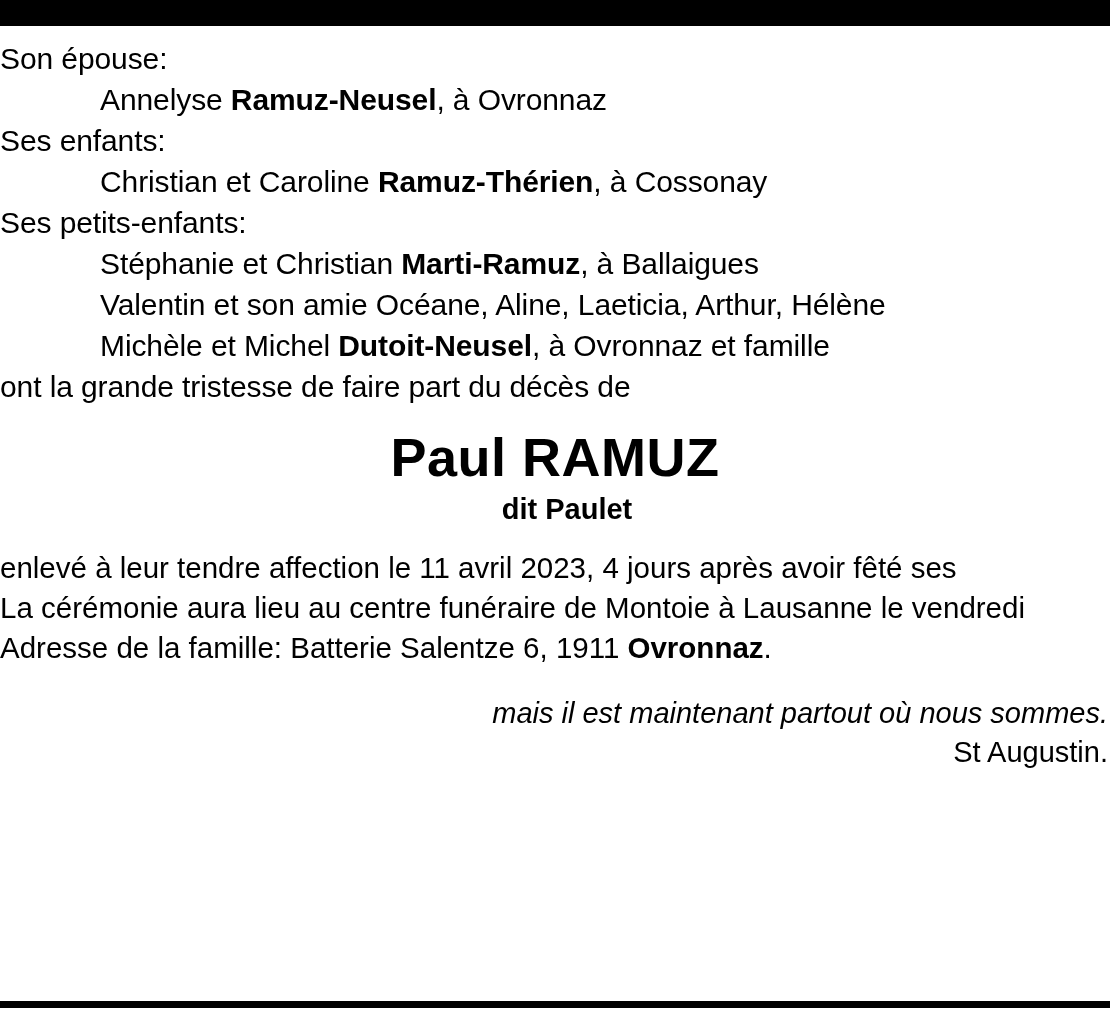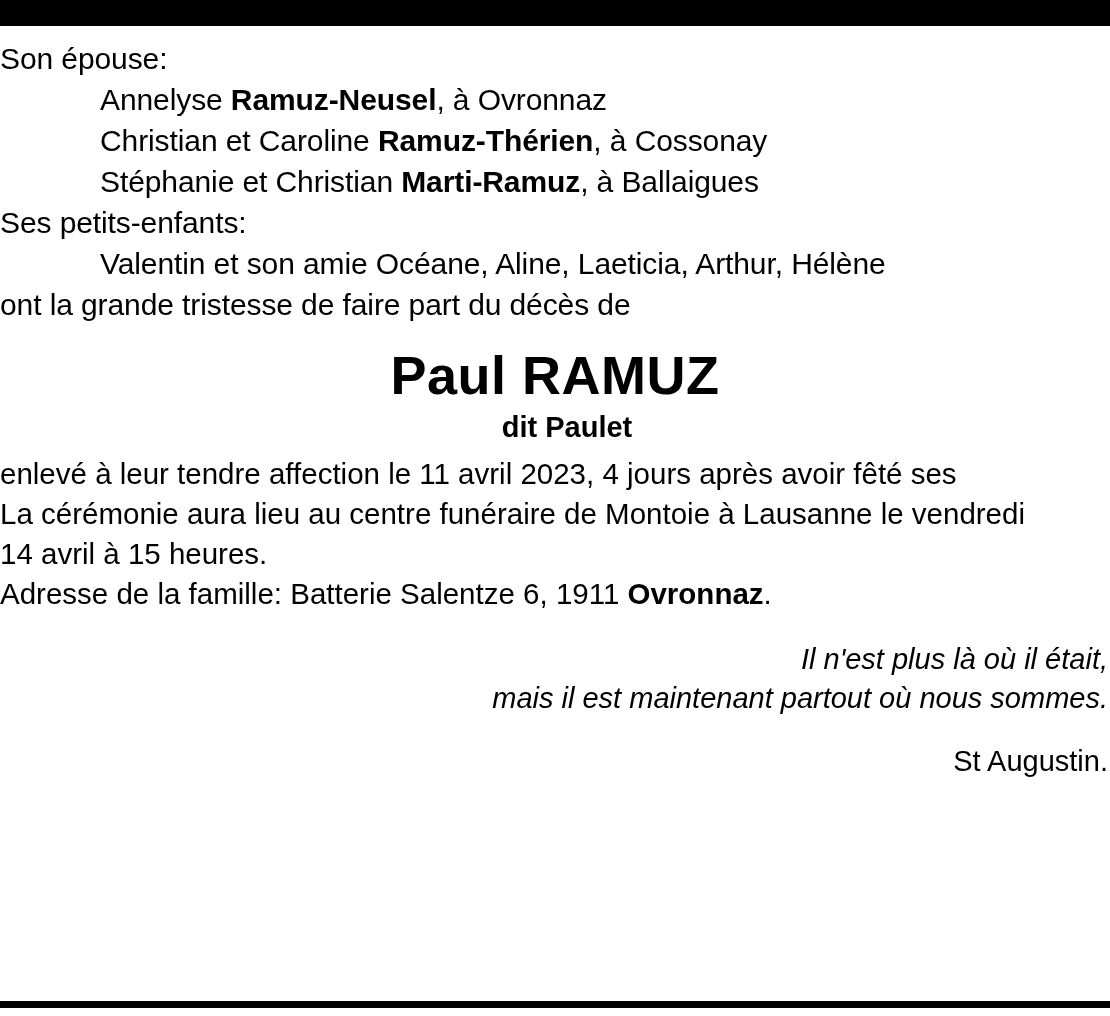--- a/index.html
+++ b/index.html
@@ -61,78 +61,77 @@
   .deceased-alias {
     font-size: 29px;
     font-weight: bold;
     line-height: 38px;
     margin-top: 2px;
     padding-left: 24px;
   }
   .para {
     font-size: 29.5px;
     line-height: 40px;
-    margin-top: 8px;
+    margin-top: 20px;
   }
   .para .p-line {
     white-space: nowrap;
   }
   .para b {
     font-weight: bold;
   }
   .quote {
     margin-top: 26px;
     text-align: right;
     font-style: italic;
     font-size: 29px;
     line-height: 39px;
     padding-right: 2px;
   }
   .quote .q-line {
     white-space: nowrap;
   }
   .quote .source {
     font-style: normal;
-    margin-top: 24px;
   }
 </style>
 </head>
 <body>
 
 <div class="notice">
 
   <div class="rule-top"></div>
 
   <div class="body-area">
 
     <div id="family-list">
         <div class="line"><span>Son épouse:</span></div>
         <div class="line indent"><span>Annelyse </span><b>Ramuz-Neusel</b><span>, à Ovronnaz</span></div>
+        <div class="line"><span>Ses enfants:</span></div>
         <div class="line indent"><span>Christian et Caroline </span><b>Ramuz-Thérien</b><span>, à Cossonay</span></div>
+        <div class="line"><span>Ses petits-enfants:</span></div>
         <div class="line indent"><span>Stéphanie et Christian </span><b>Marti-Ramuz</b><span>, à Ballaigues</span></div>
-        <div class="line"><span>Ses petits-enfants:</span></div>
         <div class="line indent"><span>Valentin et son amie Océane, Aline, Laeticia, Arthur, Hélène</span></div>
+        <div class="line indent"><span>Michèle et Michel </span><b>Dutoit-Neusel</b><span>, à Ovronnaz et famille</span></div>
         <div class="line"><span>ont la grande tristesse de faire part du décès de</span></div>
       </div>
 
     <div class="deceased-block">
       <div class="deceased-name">Paul RAMUZ</div>
       <div class="deceased-alias">dit Paulet</div>
     </div>
 
     <div class="para" id="details-lines">
         <div class="p-line"><span>enlevé à leur tendre affection le 11 avril 2023, 4 jours après avoir fêté ses</span></div>
         <div class="p-line"><span>La cérémonie aura lieu au centre funéraire de Montoie à Lausanne le vendredi</span></div>
-        <div class="p-line"><span>14 avril à 15 heures.</span></div>
         <div class="p-line"><span>Adresse de la famille: Batterie Salentze 6, 1911 </span><b>Ovronnaz</b><span>.</span></div>
       </div>
 
     <div class="quote">
       <div id="quote-lines">
-          <div class="q-line">Il n'est plus là où il était,</div>
           <div class="q-line">mais il est maintenant partout où nous sommes.</div>
         </div>
       <div class="q-line source">St Augustin.</div>
     </div>
 
   </div>
 
   <div class="rule-bottom"></div>
 </div>
 

